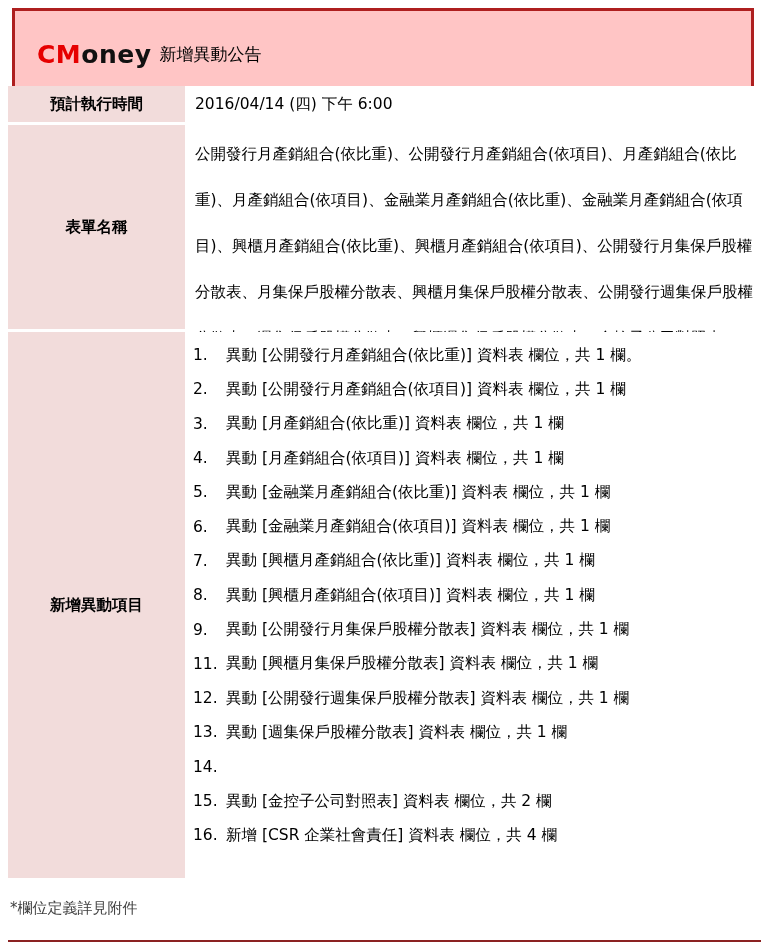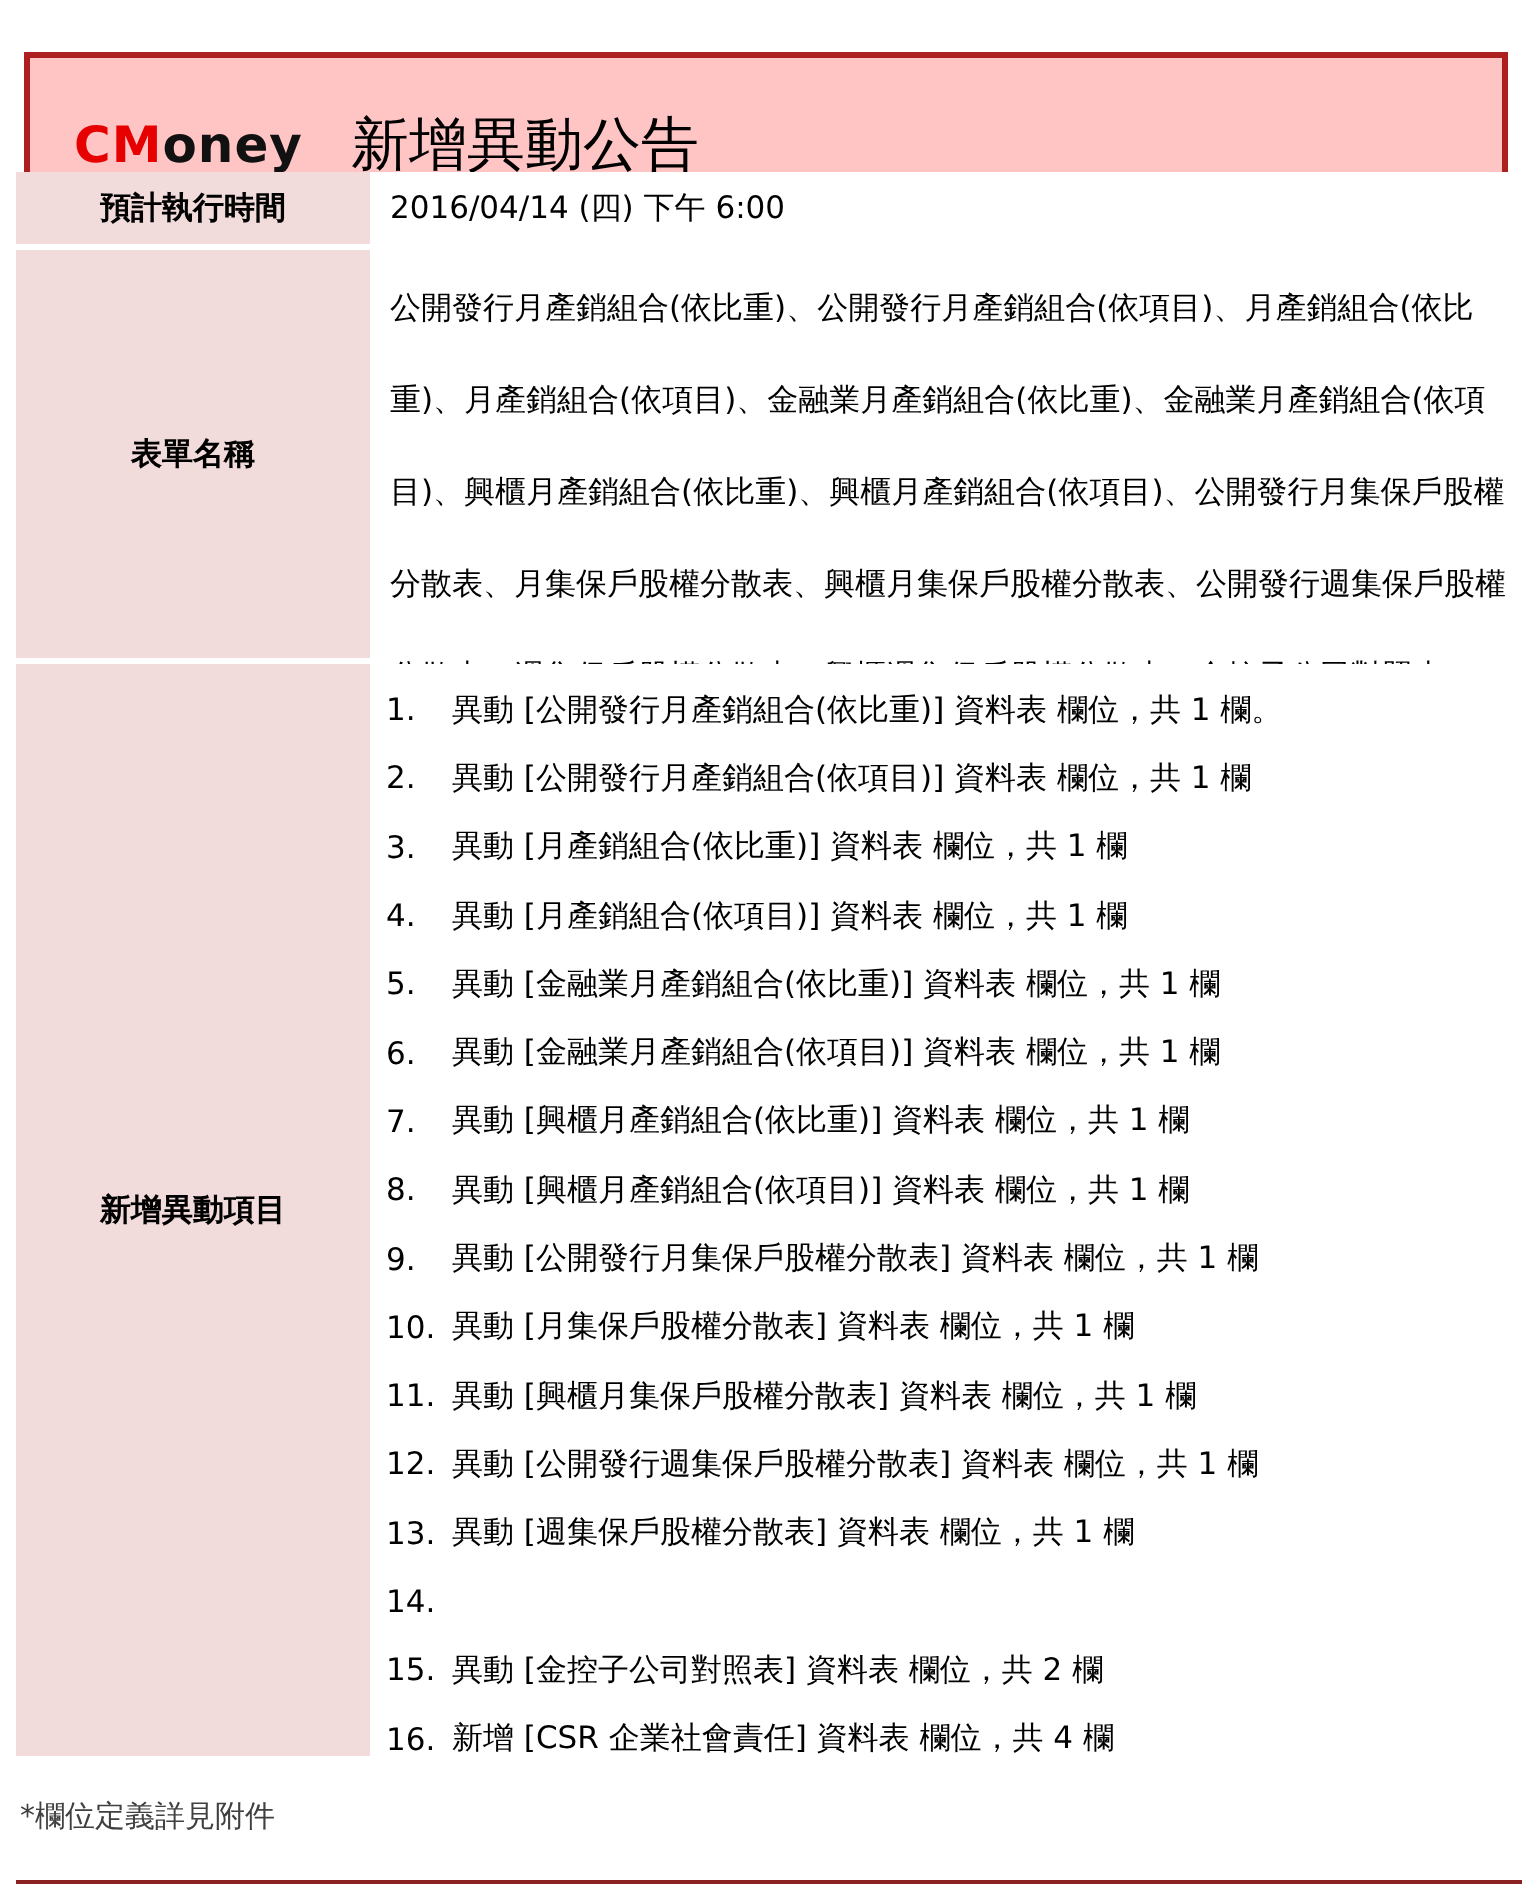--- a/index.html
+++ b/index.html
@@ -9,35 +9,35 @@
     color:#000;
   }
   .page {
     position:relative;
     width:769px; height:949px;
     background:#fff;
     overflow:hidden;
   }
   
   .header-box {
-    position:absolute; left:12px; top:26px;
+    position:absolute; left:12px; top:8px;
     width:742px; height:93px;
     background:var(--header-bg,#ffc5c5);
     border:3px solid var(--header-border,#ae1f1f);
     display:flex; align-items:center;
     padding-left:22px;
   }
   .brand {
     font-size:25px; font-weight:bold; letter-spacing:0.5px;
     white-space:nowrap;
   }
   .brand-red { color:var(--brand-red,#e60000); }
   .brand-black { color:#111; }
   .header-title {
-    font-size:29px; color:#000; margin-left:24px; white-space:nowrap;
+    font-size:17px; color:#000; margin-left:8px; white-space:nowrap;
   }
   
   .info-table {
     position:absolute; left:8px; top:86px; width:754px;
   }
   .row { display:flex; margin-bottom:3px; }
   .row:last-child { margin-bottom:0; }
   .cell-label {
     width:177px; flex:0 0 177px;
     background:var(--label-bg,#f2dcdb);
@@ -140,24 +140,20 @@
             </li>
             <li>
               <span class="num">8.</span>
               <span class="txt">異動 [興櫃月產銷組合(依項目)] 資料表 欄位，共 1 欄</span>
             </li>
             <li>
               <span class="num">9.</span>
               <span class="txt">異動 [公開發行月集保戶股權分散表] 資料表 欄位，共 1 欄</span>
             </li>
             <li>
-              <span class="num">10.</span>
-              <span class="txt">異動 [月集保戶股權分散表] 資料表 欄位，共 1 欄</span>
-            </li>
-            <li>
               <span class="num">11.</span>
               <span class="txt">異動 [興櫃月集保戶股權分散表] 資料表 欄位，共 1 欄</span>
             </li>
             <li>
               <span class="num">12.</span>
               <span class="txt">異動 [公開發行週集保戶股權分散表] 資料表 欄位，共 1 欄</span>
             </li>
             <li>
               <span class="num">13.</span>
               <span class="txt">異動 [週集保戶股權分散表] 資料表 欄位，共 1 欄</span>

